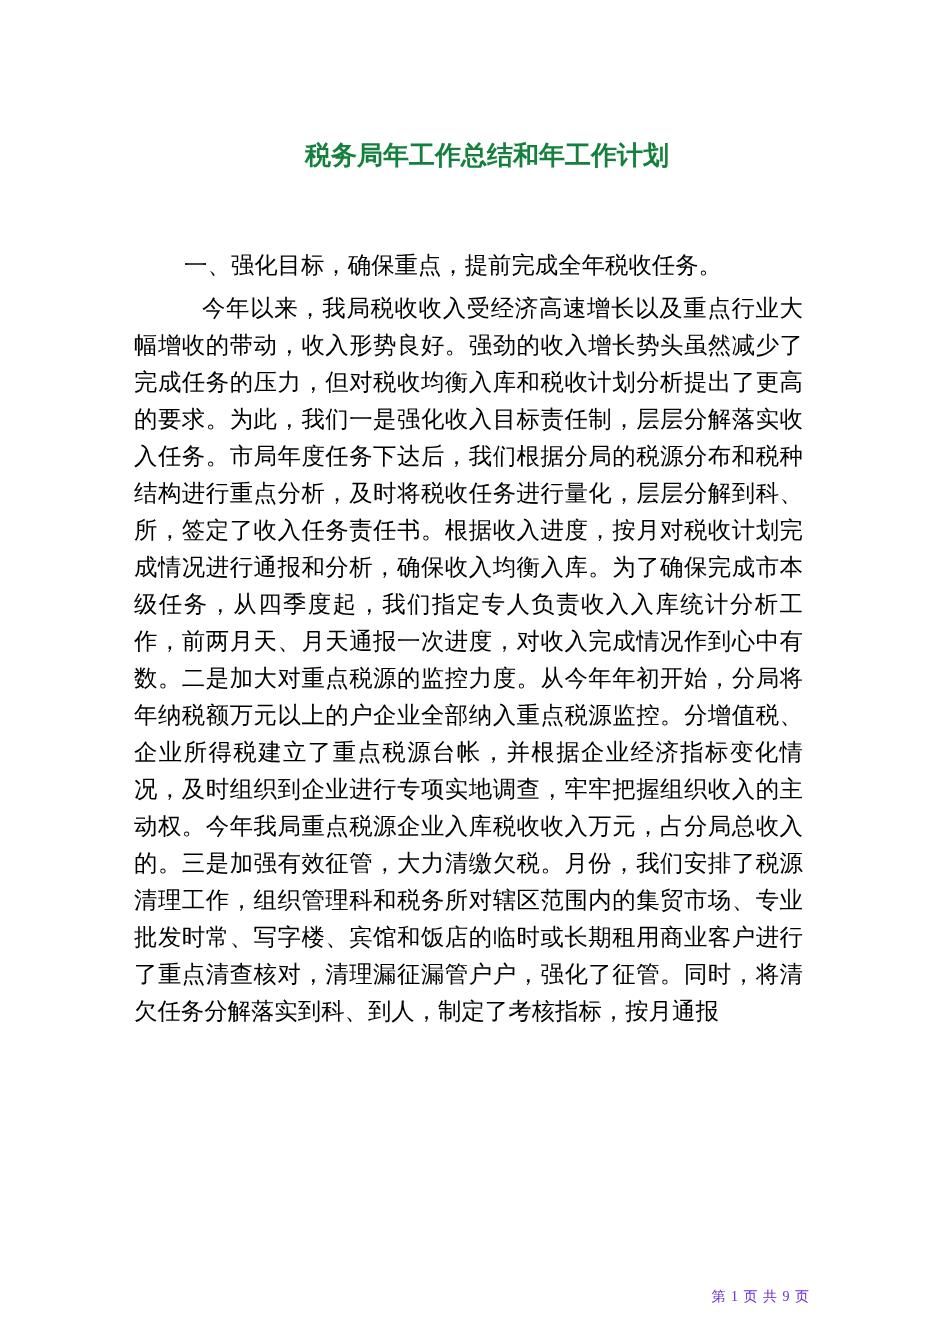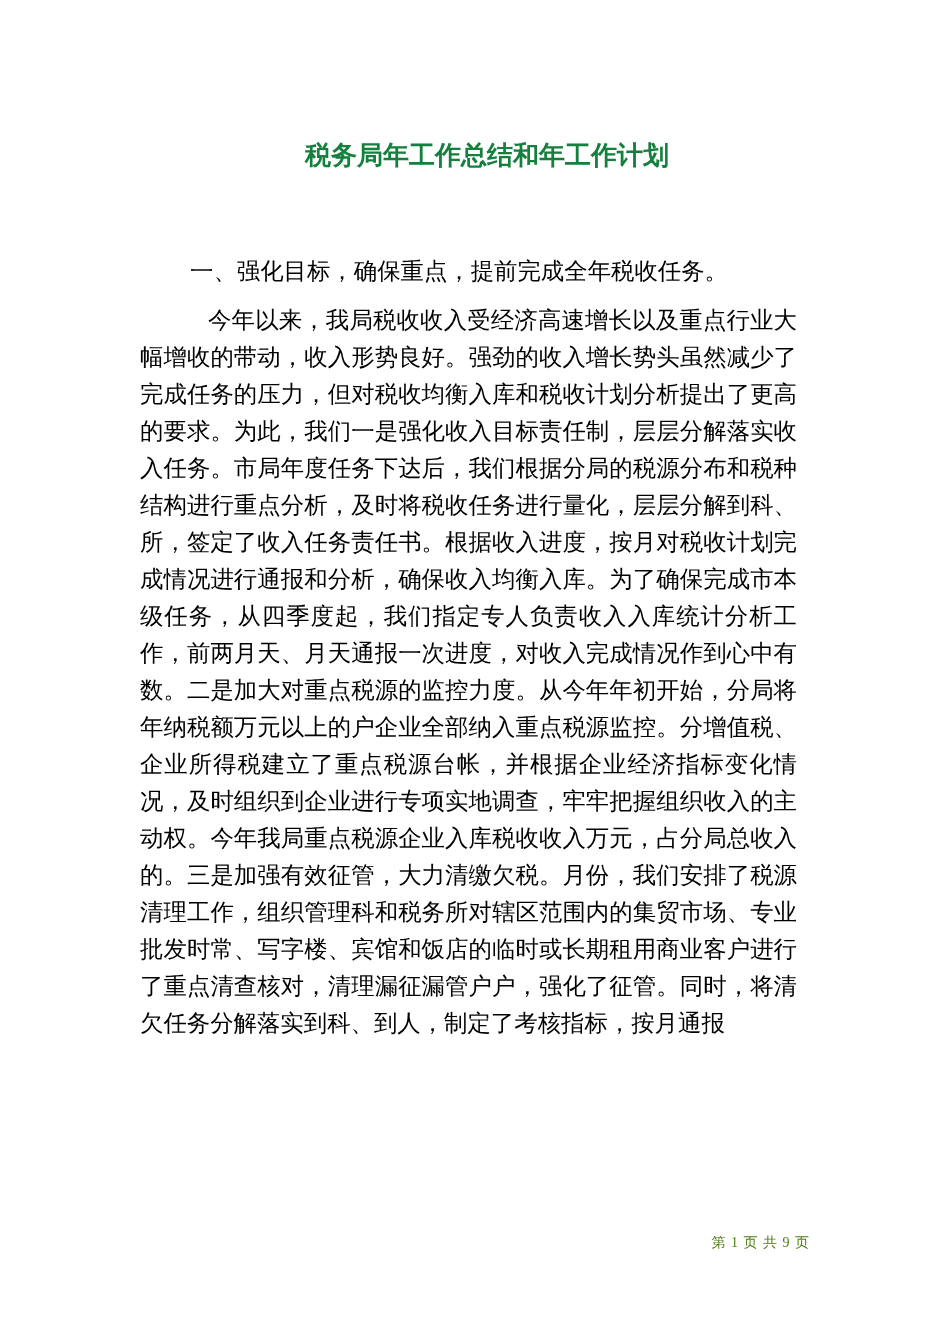--- a/index.html
+++ b/index.html
@@ -35,37 +35,37 @@
     top: 241px;
     width: 681px;
     font-size: 23.4px;
     line-height: 37px;
     text-align: justify;
     text-justify: inter-ideograph;
     word-break: normal;
     color: #000000;
   }
   .doc-body p {
-    margin: 12px;
+    margin: 6px;
     padding: 0;
   }
   p.section-heading {
     text-indent: 50px;
   }
   p.body-para {
     text-indent: 68px;
   }
   .page-footer {
     position: absolute;
-    top: 1234px;
+    top: 1288px;
     right: 140px;
     font-size: 14px;
     line-height: 18px;
     letter-spacing: 1px;
-    color: #4d7c0f;
+    color: #6d28d9;
   }
 </style>
 </head>
 <body>
 
 <div class="page">
 
   <h1 class="doc-title">税务局年工作总结和年工作计划</h1>
 
   <div class="doc-body">

